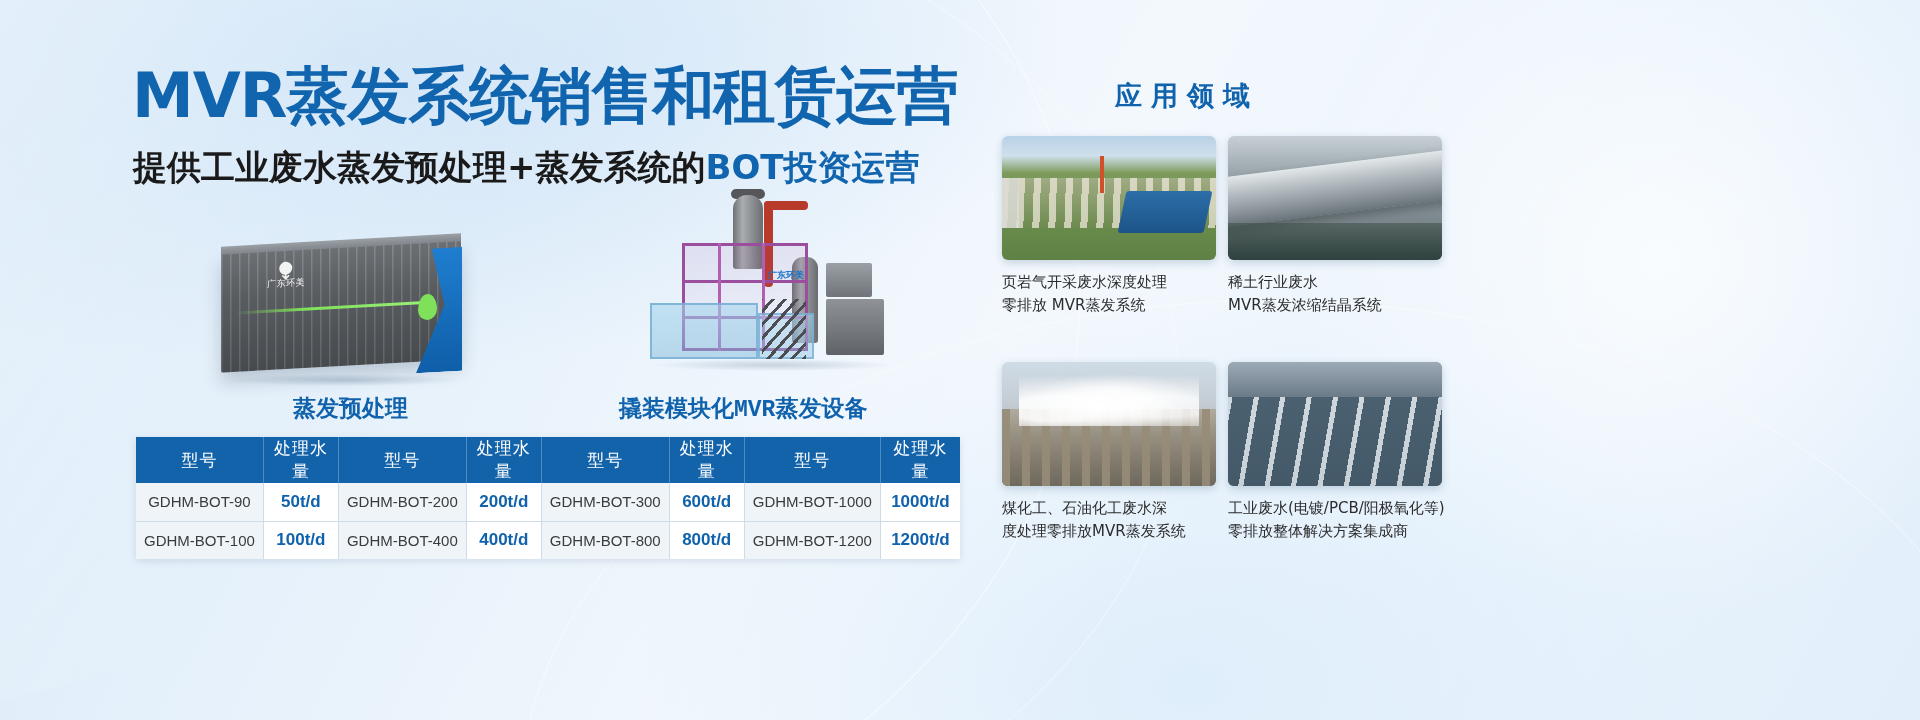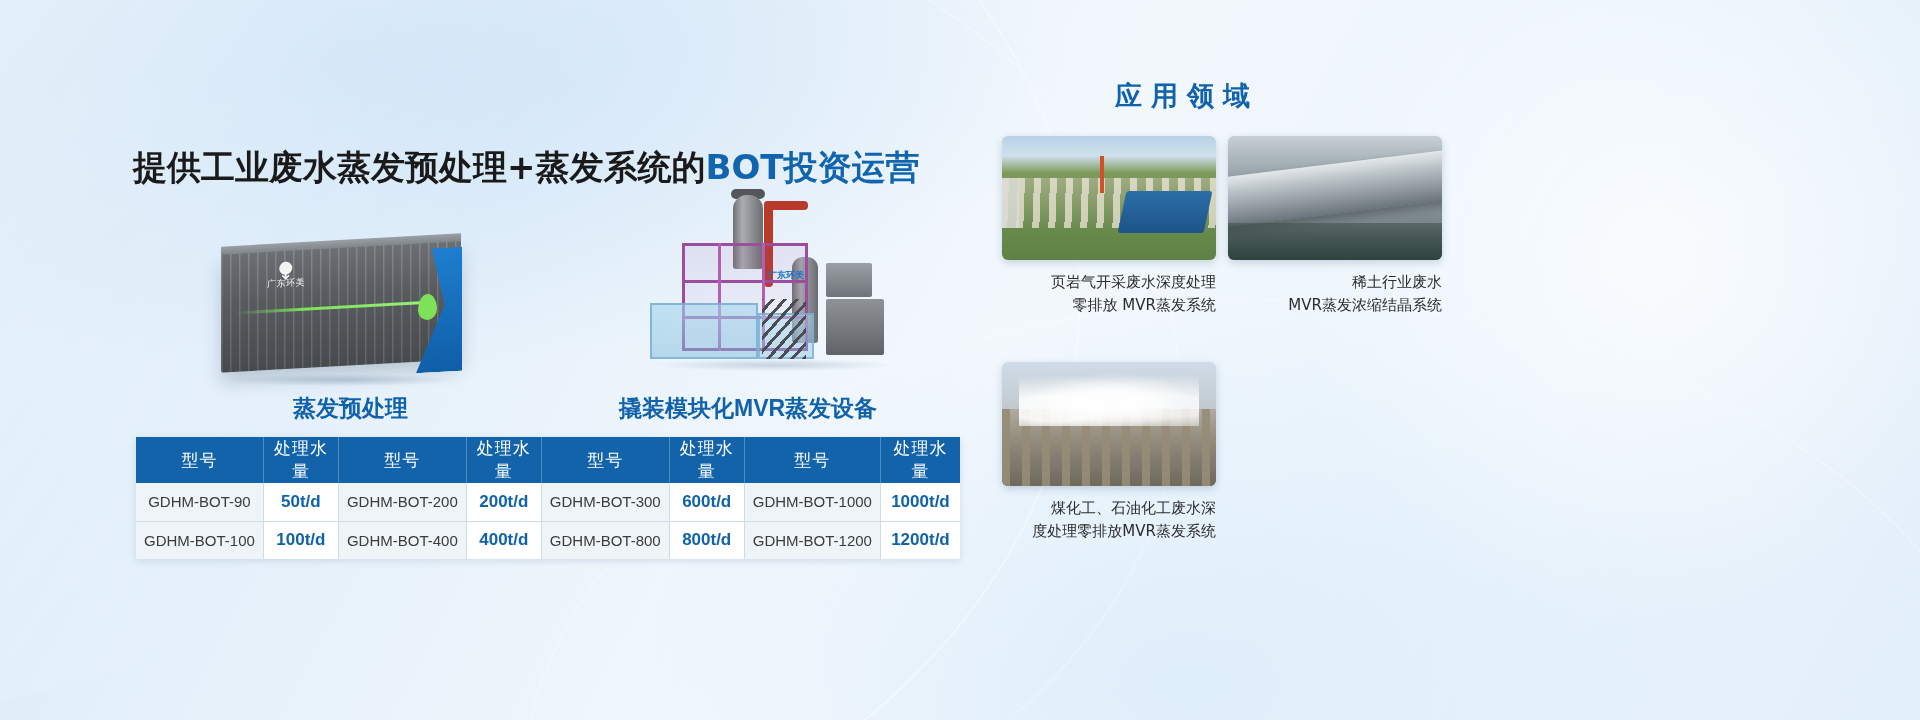--- a/index.html
+++ b/index.html
@@ -196,21 +196,21 @@
     font-size: 9px; color: #1e74c4; font-weight: 700; white-space: nowrap;
   }
   .sk-shadow {
     position: absolute; left: 14px; top: 164px; width: 238px; height: 12px;
     background: radial-gradient(ellipse at center, rgba(35,70,105,.20) 0%, rgba(35,70,105,0) 72%);
   }
 
   .product-caption {
     position: absolute;
     font-size: 23px; font-weight: 900; color: #0f62ab; white-space: nowrap;
-    font-family: Liberation Sans, sans-serif;
+    font-family: Liberation Mono, monospace;
   }
   #caption-pretreatment { left: 293px; top: 393px; }
   #caption-skid        { left: 619px; top: 393px; }
 
   
   #spec-table {
     position: absolute; left: 136px; top: 437px;
     border-collapse: collapse;
     width: 824px;
     box-shadow: 0 2px 7px rgba(40,80,120,.14);
@@ -252,21 +252,21 @@
   #app-card-1 { left: 243px; top: 136px; }
   #app-card-2 { left: 17px;  top: 362px; }
   #app-card-3 { left: 243px; top: 362px; }
 
   .app-photo {
     width: 214px; height: 124px; border-radius: 6px; overflow: hidden;
     position: relative;
     box-shadow: 0 3px 9px rgba(40,80,120,.22);
   }
   .app-caption {
-    margin-top: 11px; text-align: right;
+    margin-top: 11px; text-align: left;
     font-size: 15px; line-height: 1.55; color: #2c2c2c;
     font-family: "DejaVu Sans", "Liberation Sans", sans-serif;
   }
   .app-caption span { display: block; white-space: nowrap; }
 
   
   .ph0 { background: linear-gradient(180deg, #b9d2e6 0%, #cfe0ec 16%, #7d9a5a 30%, #6d8f4e 60%, #5f8145 100%); }
   .ph0::before {
     content:""; position:absolute; left:0; top:34%; width:100%; height:40%;
     background:
@@ -333,20 +333,21 @@
 
 <div id="banner">
 
   <div class="wave w1"></div>
   <div class="wave w2"></div>
   <div class="wave w3"></div>
   <div class="glow"></div>
 
   <div id="left-column">
 
+    <div id="headline">MVR蒸发系统销售和租赁运营</div>
 
     <div id="subheadline"><span>提供工业废水蒸发预处理+蒸发系统的</span><span class="hl">BOT投资运营</span></div>
 
     <div id="products">
 
       <div id="container-unit">
         <div class="cu-top"></div>
         <div class="cu-body"></div>
         <div class="cu-ribs"></div>
         <div class="cu-blue"></div>
@@ -444,14 +445,21 @@
     </div>
 
     <div class="app-card" id="app-card-2">
       <div class="app-photo ph2"></div>
       <div class="app-caption">
         <span>煤化工、石油化工废水深</span>
         <span>度处理零排放MVR蒸发系统</span>
       </div>
     </div>
 
+    <div class="app-card" id="app-card-3">
+      <div class="app-photo ph3"></div>
+      <div class="app-caption">
+        <span>工业废水(电镀/PCB/阳极氧化等)</span>
+        <span>零排放整体解决方案集成商</span>
+      </div>
+    </div>
   </div>
 </div>
 
 </body></html>

